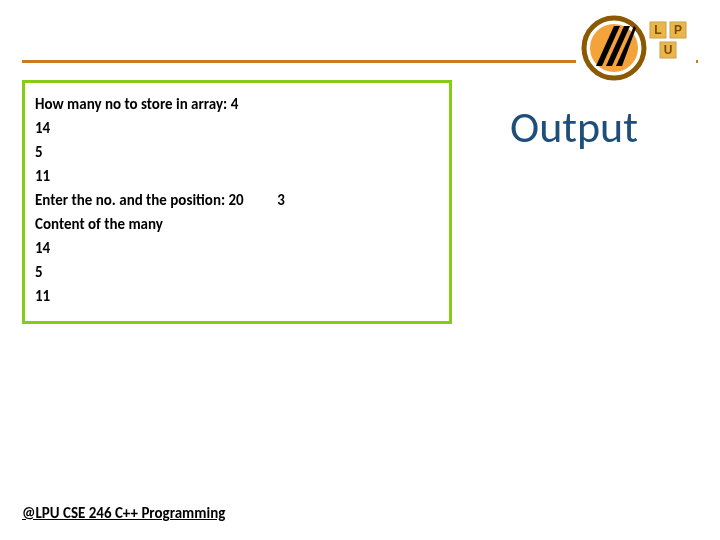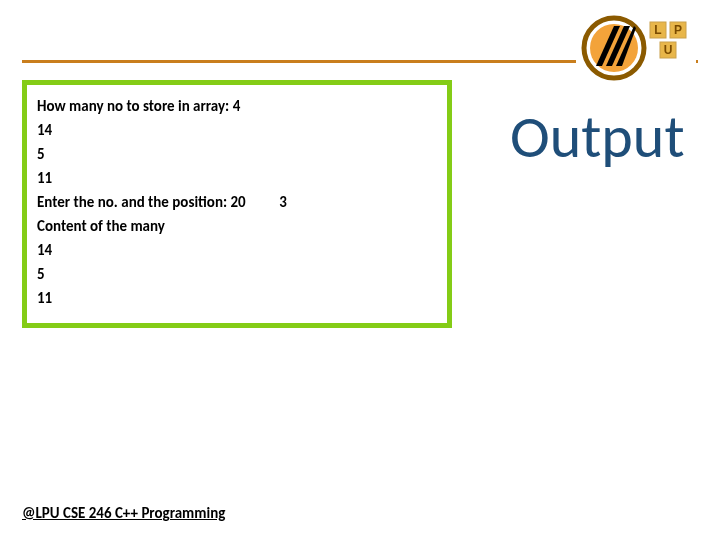--- a/index.html
+++ b/index.html
@@ -26,40 +26,40 @@
     width: 120px;
     height: 80px;
     background: #fff;
   }
   .logo-wrap svg { display:block; }
   .output-box {
     position: absolute;
     top: 80px;
     left: 22px;
     width: 430px;
-    border: 5px solid #84cc16;
+    border: 3px solid #84cc16;
     padding: 6px 10px 10px 10px;
     font-size: 15px;
     color: #000;
   }
   .output-box .line {
     font-weight: 700;
     margin: 6px 0;
     font-family: Calibri, Arial, sans-serif;
   }
   .line .col2 {
     display: inline-block;
     margin-left: 30px;
     font-weight: 700;
   }
   .heading {
     position: absolute;
     top: 100px;
     left: 510px;
-    font-size: 60px;
+    font-size: 44px;
     color: #1f4e79;
     font-weight: 400;
     font-family: Calibri, "Segoe UI", Arial, sans-serif;
   }
   .footer {
     position: absolute;
     left: 22px;
     bottom: 18px;
     font-size: 15px;
     font-weight: 700;

